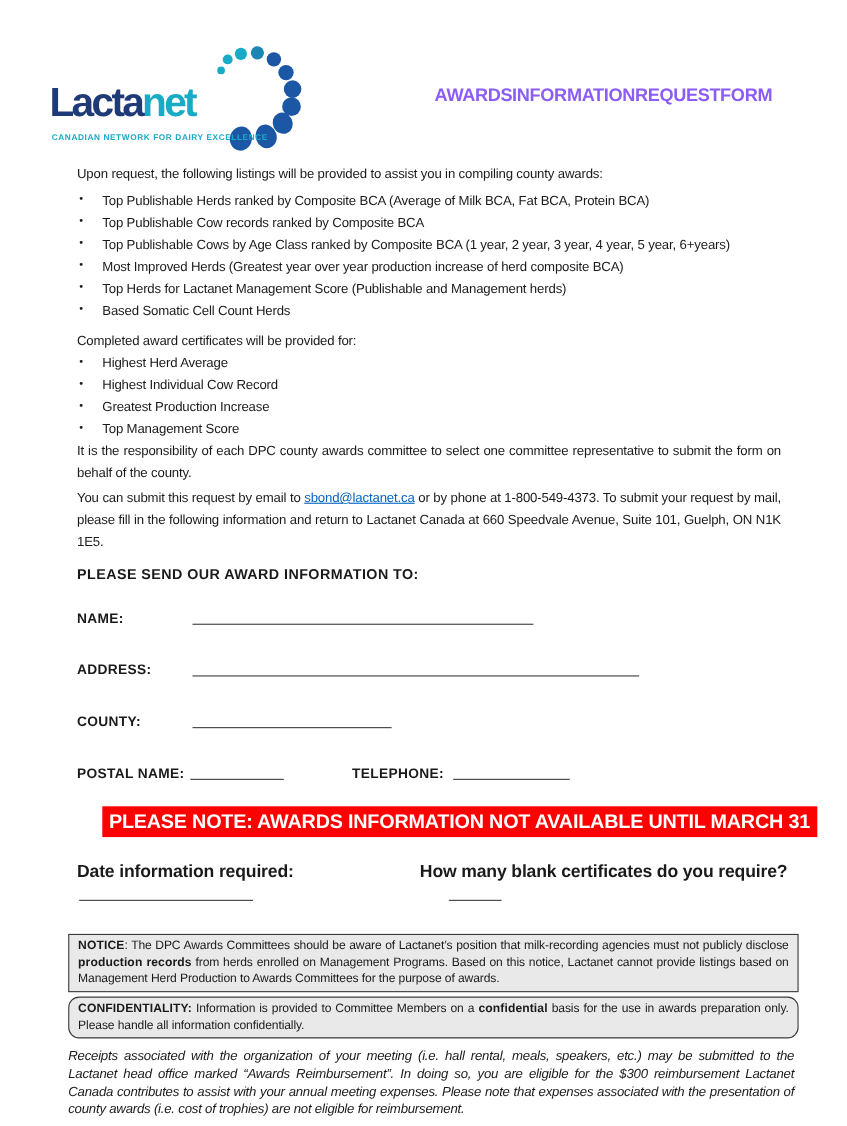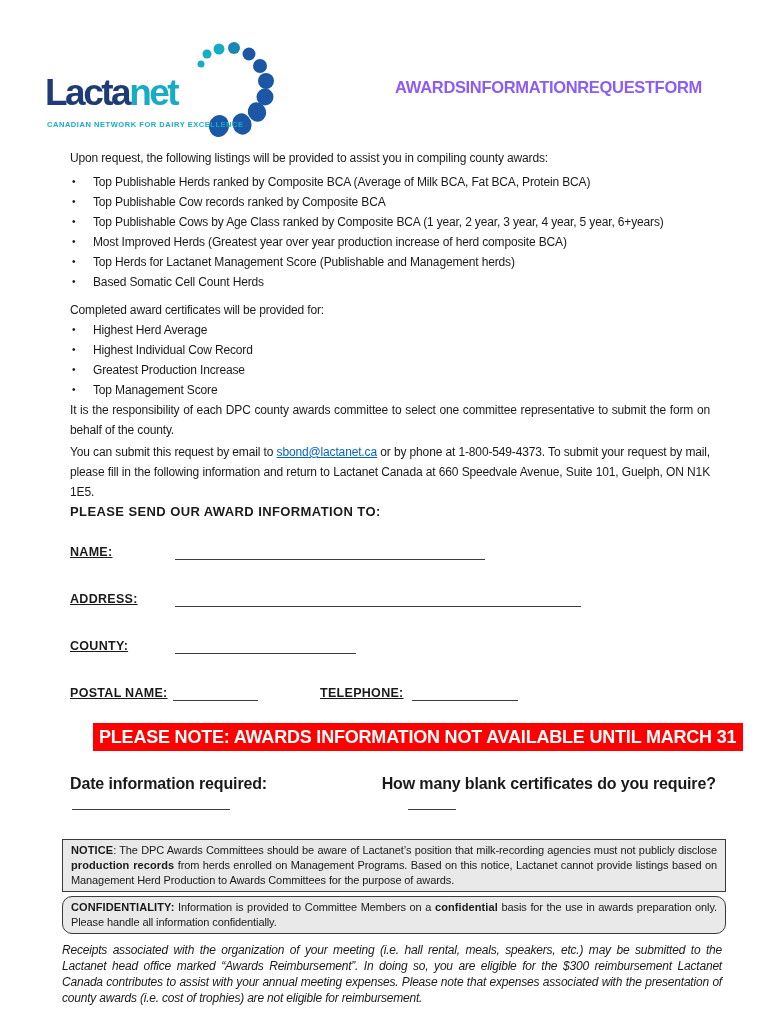--- a/index.html
+++ b/index.html
@@ -21,22 +21,22 @@
   p{margin:0;}
   ul{margin:4px 0 0 0;padding:0 0 0 23px;list-style:none;}
   ul.certs{margin-top:0;}
   li{position:relative;white-space:nowrap;line-height:20px;}
   li .marker{position:absolute;left:-21px;top:0;font-size:10px;}
   .p-lead2{margin-top:8px;}
   .p-resp{margin-top:0;}
   .p-submit{margin-top:2px;}
   a.email{color:var(--link_blue,#0563c1);text-decoration:underline;}
   
-  .form-heading{font-size:13px;font-weight:bold;letter-spacing:.4px;text-align:left;}
-  .frow{display:flex;align-items:center;margin-top:27px;height:20px;text-align:left;text-decoration:underline;}
+  .form-heading{margin-top:10px;font-size:13px;font-weight:bold;letter-spacing:.4px;text-align:left;}
+  .frow{display:flex;align-items:flex-start;margin-top:27px;height:20px;text-align:left;}
   .frow.first{margin-top:20px;}
   .flabel{width:105px;font-size:12.5px;font-weight:bold;letter-spacing:.3px;}
   .flabel.wide{width:103px;}
   .uline{display:inline-block;border-bottom:1.4px solid #3c3c3c;height:15px;}
   .u-name{width:310px;}
   .u-address{width:406px;}
   .u-county{width:181px;}
   .u-postal{width:85px;}
   .u-tel{width:106px;}
   .tel-label{margin-left:62px;margin-right:8px;font-size:12.5px;font-weight:bold;letter-spacing:.3px;}

